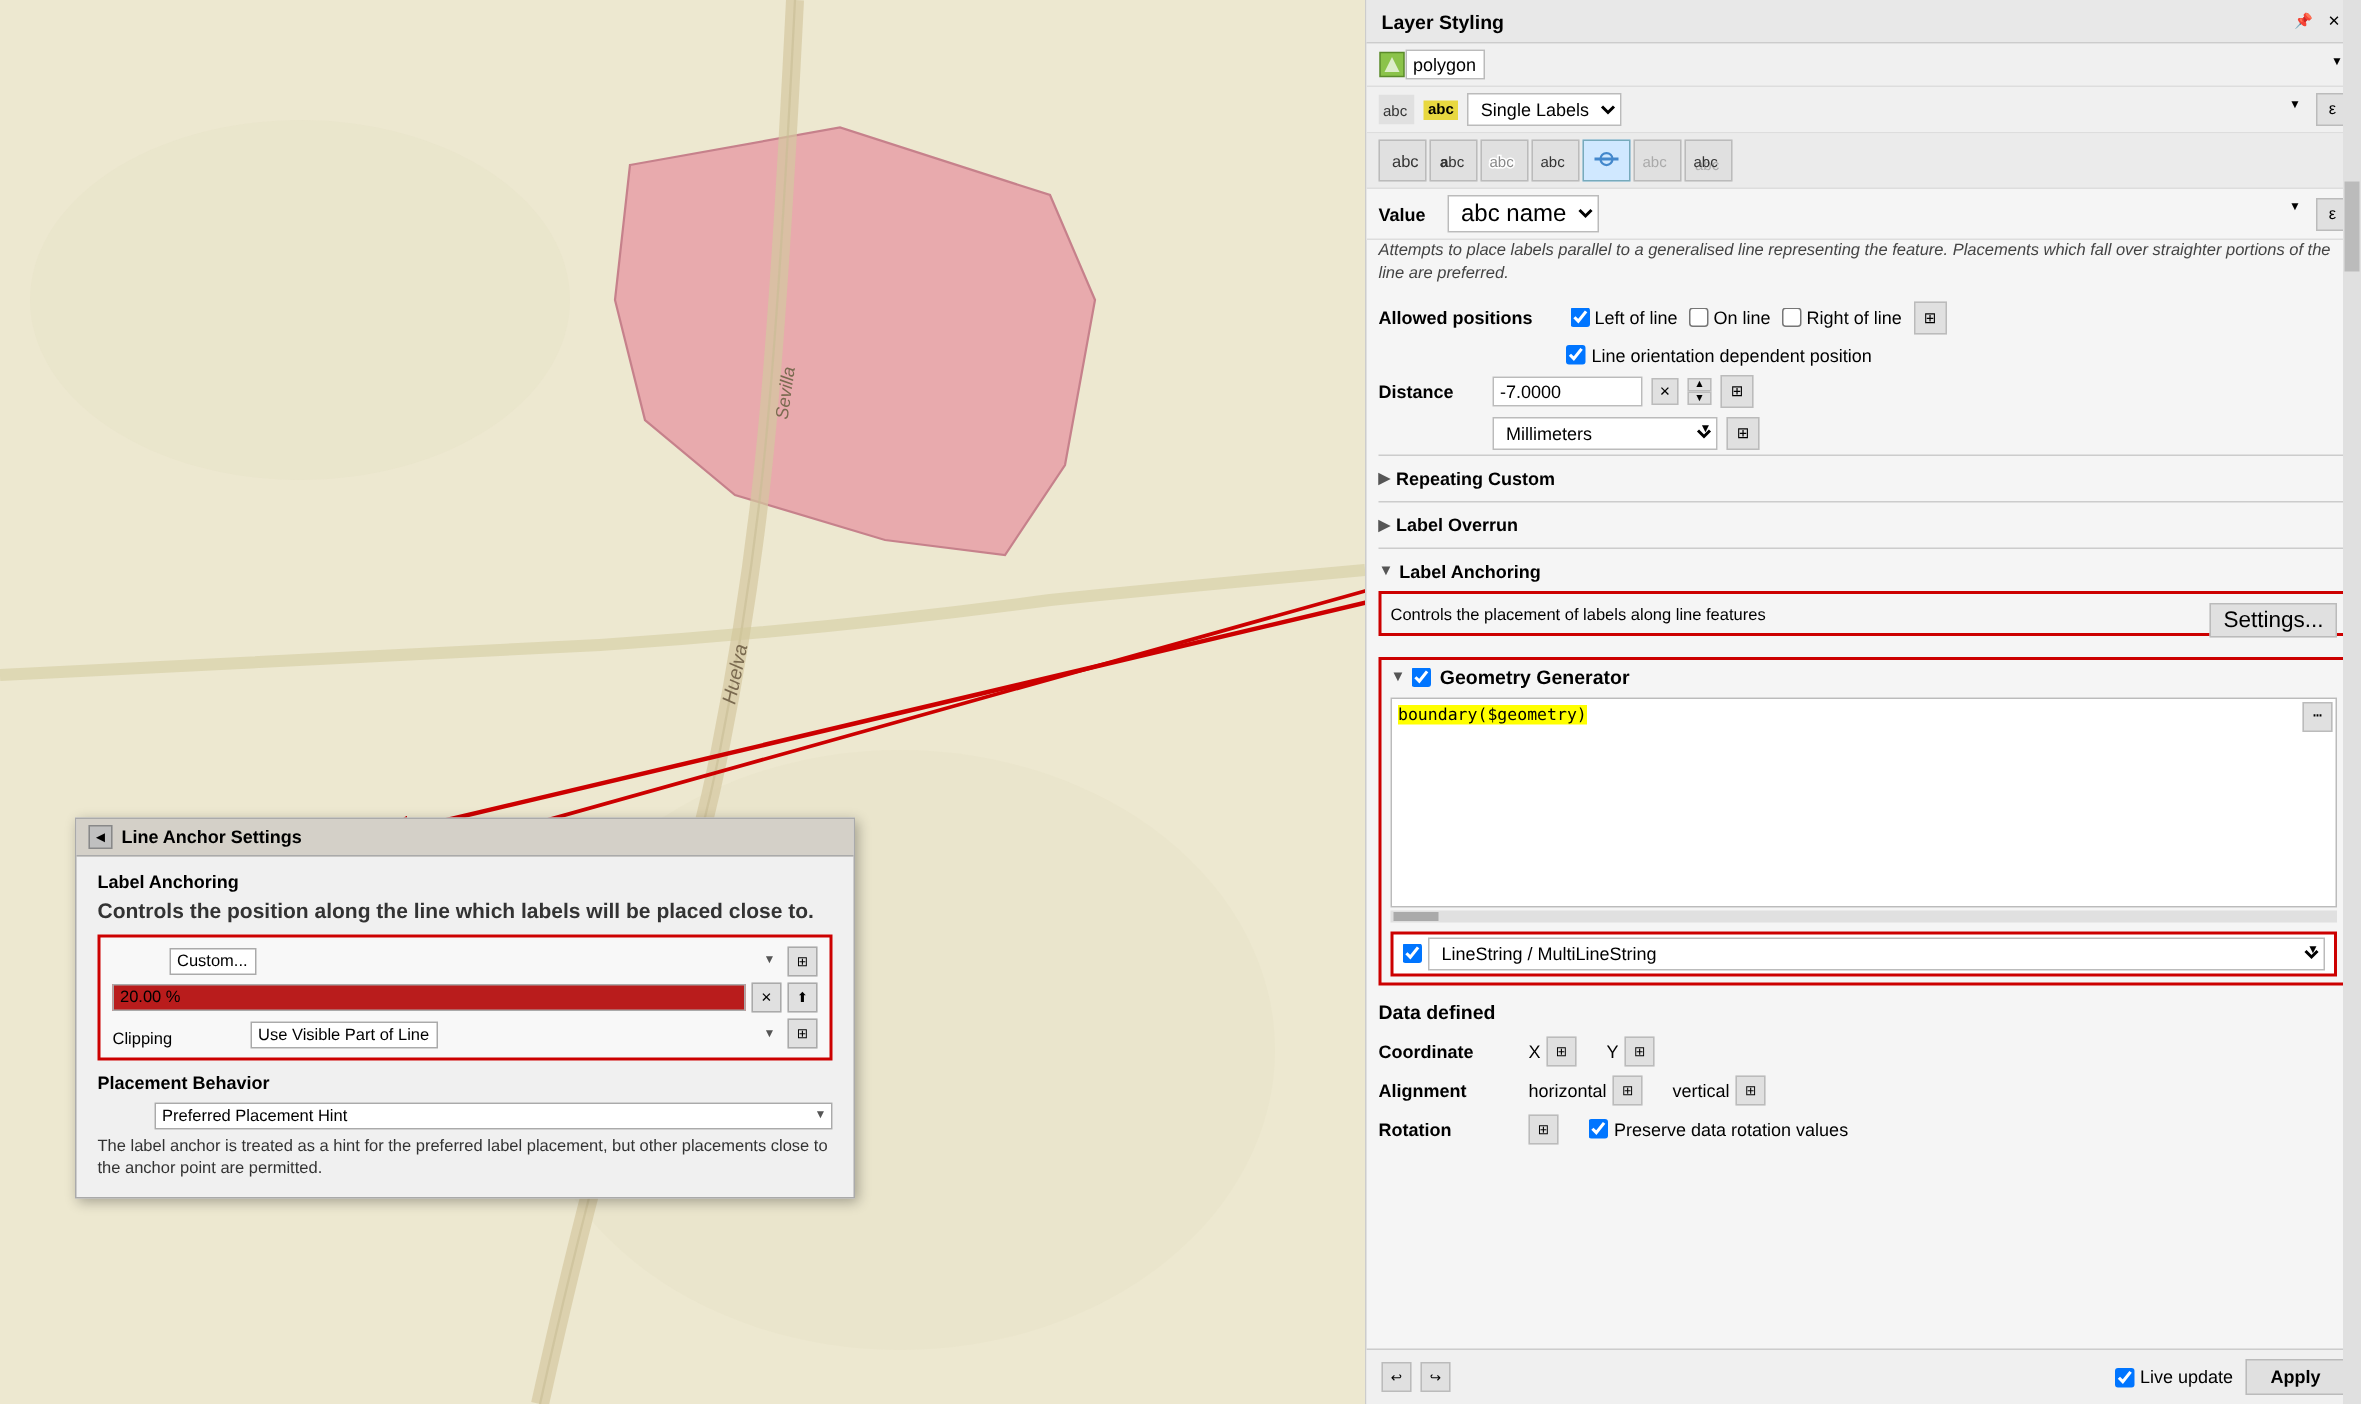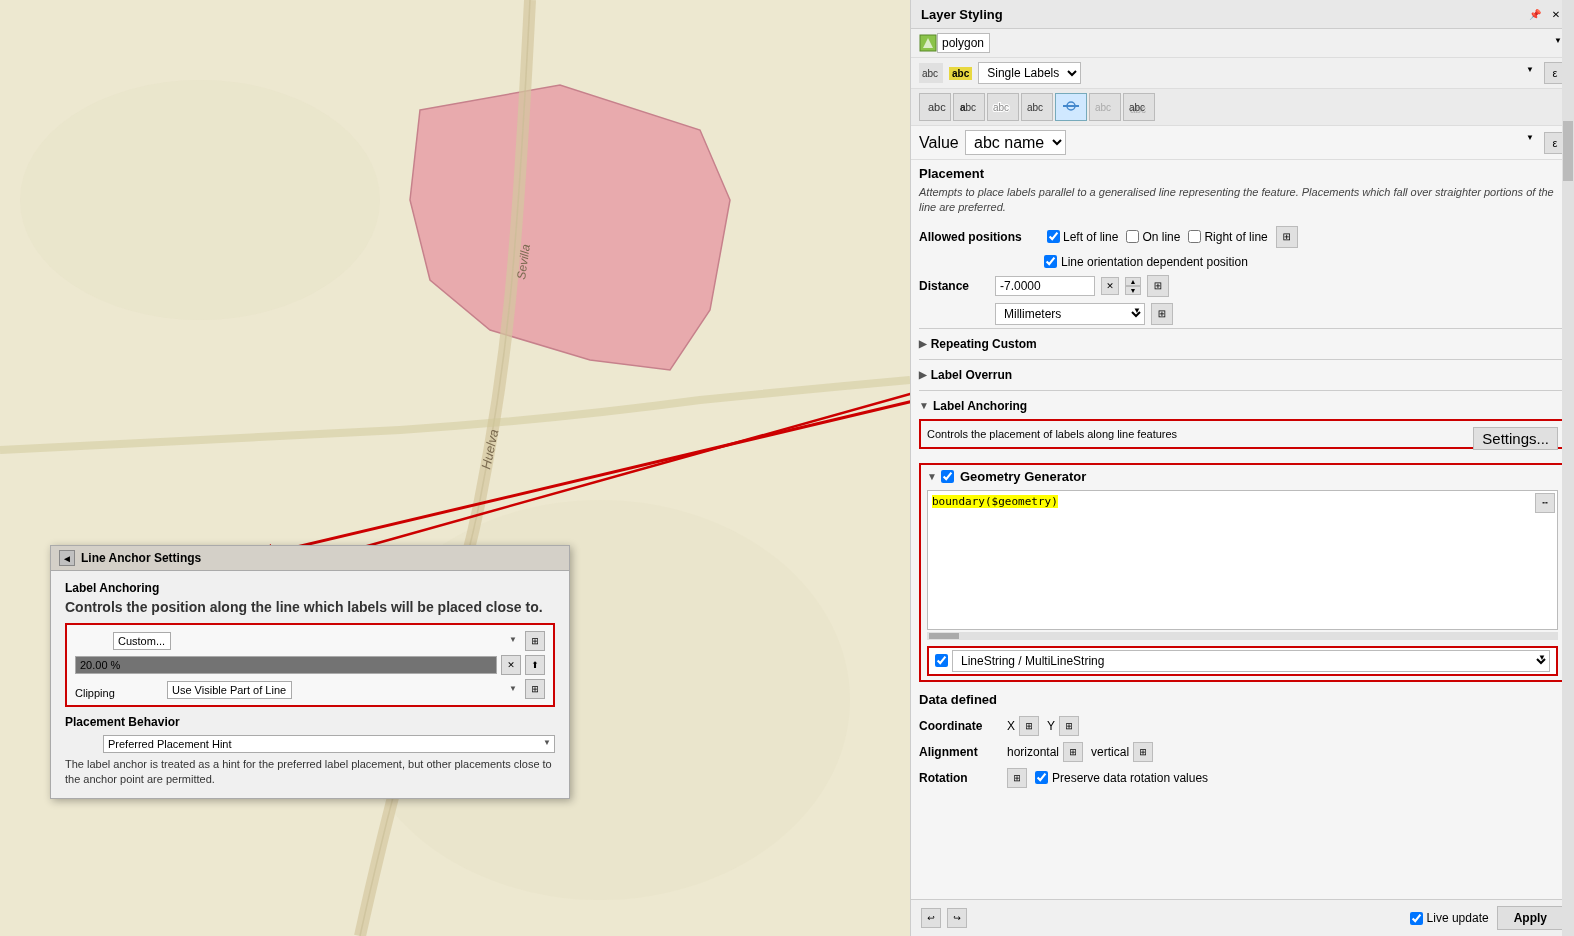--- a/index.html
+++ b/index.html
@@ -63,21 +63,21 @@
     .form-select-wrapper {
       flex: 1; position: relative; padding-left: 38px;
     }
     .form-select-wrapper::after {
       content: '▼';
       position: absolute; right: 4px; top: 3px;
       font-size: 8px; pointer-events: none; color: #555;
     }
     .form-input {
       width: 80px; padding: 2px 4px;
-      border: 1px solid #aaa; background: #737373; font-size: 11px;
+      border: 1px solid #aaa; background: #b91c1c; font-size: 11px;
     }
     .icon-btn {
       width: 20px; height: 20px; background: #e0e0e0;
       border: 1px solid #aaa; display: flex; align-items: center; justify-content: center;
       font-size: 9px; cursor: pointer;
     }
     .clipping-row { display: flex; align-items: flex-end; gap: 4px; }
     .clipping-label { font-size: 11px; min-width: 50px; }
 
     .placement-section { margin-top: 8px; }
@@ -147,21 +147,21 @@
       width: 32px; height: 28px; display: flex; align-items: center; justify-content: center;
       border: 1px solid transparent; cursor: pointer; font-size: 11px;
       background: #e0e0e0; border-color: #bbb;
     }
     .toolbar-icon-item.active { background: #d0e8ff; border-color: #7ab; }
 
     
     .value-row {
       display: flex; align-items: center; padding: 4px 8px; border-bottom: 1px solid #ddd; gap: 6px; background: #f5f5f5;
     }
-    .value-label { font-size: 16px; font-weight: normal; min-width: 40px; }
+    .value-label { font-size: 12px; font-weight: bold; min-width: 40px; }
     .value-dropdown { flex: 1; padding: 2px 4px; border: 1px solid #bbb; background: white; font-size: 16px; }
     .value-dropdown-wrapper { flex: 1; position: relative; }
     .value-dropdown-wrapper::after { content: '▼'; position: absolute; right: 4px; top: 3px; font-size: 8px; pointer-events: none; }
 
     
     .scrollable-content { padding: 0 8px; overflow-y: auto; }
 
     
     .placement-header { font-weight: bold; font-size: 13px; padding: 6px 0 4px; }
 
@@ -249,21 +249,21 @@
       display: flex; align-items: center; gap: 4px;
     }
     .ls-checkbox { }
     .ls-dropdown-wrapper { position: relative; flex: 1; }
     .ls-dropdown { width: 100%; padding: 2px 4px; border: 1px solid #bbb; background: white; font-size: 12px; }
     .ls-dropdown-wrapper::after { content: '▼'; position: absolute; right: 4px; top: 3px; font-size: 8px; pointer-events: none; }
 
     
     .data-defined-section { padding: 6px 0; }
     .data-defined-title { font-weight: bold; font-size: 13px; margin-bottom: 6px; }
-    .data-row { display: flex; align-items: center; gap: 8px; padding: 3px 0; }
+    .data-row { display: flex; align-items: center; gap: 20px; padding: 3px 0; }
     .data-row-label { font-size: 12px; font-weight: bold; min-width: 80px; }
     .data-item { display: flex; align-items: center; gap: 4px; font-size: 12px; }
     .data-icon-btn { width: 20px; height: 20px; background: #e0e0e0; border: 1px solid #bbb; display: flex; align-items: center; justify-content: center; font-size: 9px; cursor: pointer; }
 
     
     .panel-bottom-bar {
       border-top: 1px solid #ccc;
       padding: 6px 10px;
       display: flex; align-items: center; justify-content: flex-end; gap: 8px;
       background: #f0f0f0;
@@ -463,21 +463,20 @@
       <div class="value-dropdown-wrapper">
         <select class="value-dropdown">
           <option>abc name</option>
         </select>
       </div>
       <button class="function-btn">ε</button>
     </div>
 
     <div class="scrollable-content">
 
-      <div class="placement-header">Placement</div>
       <div style="font-size:11px; color:#444; font-style:italic; margin-bottom:6px; line-height:1.4;">Attempts to place labels parallel to a generalised line representing the feature. Placements which fall over straighter portions of the line are preferred.</div>
 
       <div class="allowed-row">
         <span class="allowed-label">Allowed positions</span>
         <div class="checkbox-item">
           <input type="checkbox" checked="" style="">
           <span>Left of line</span>
         </div>
         <div class="checkbox-item">
           <input type="checkbox" style="">

